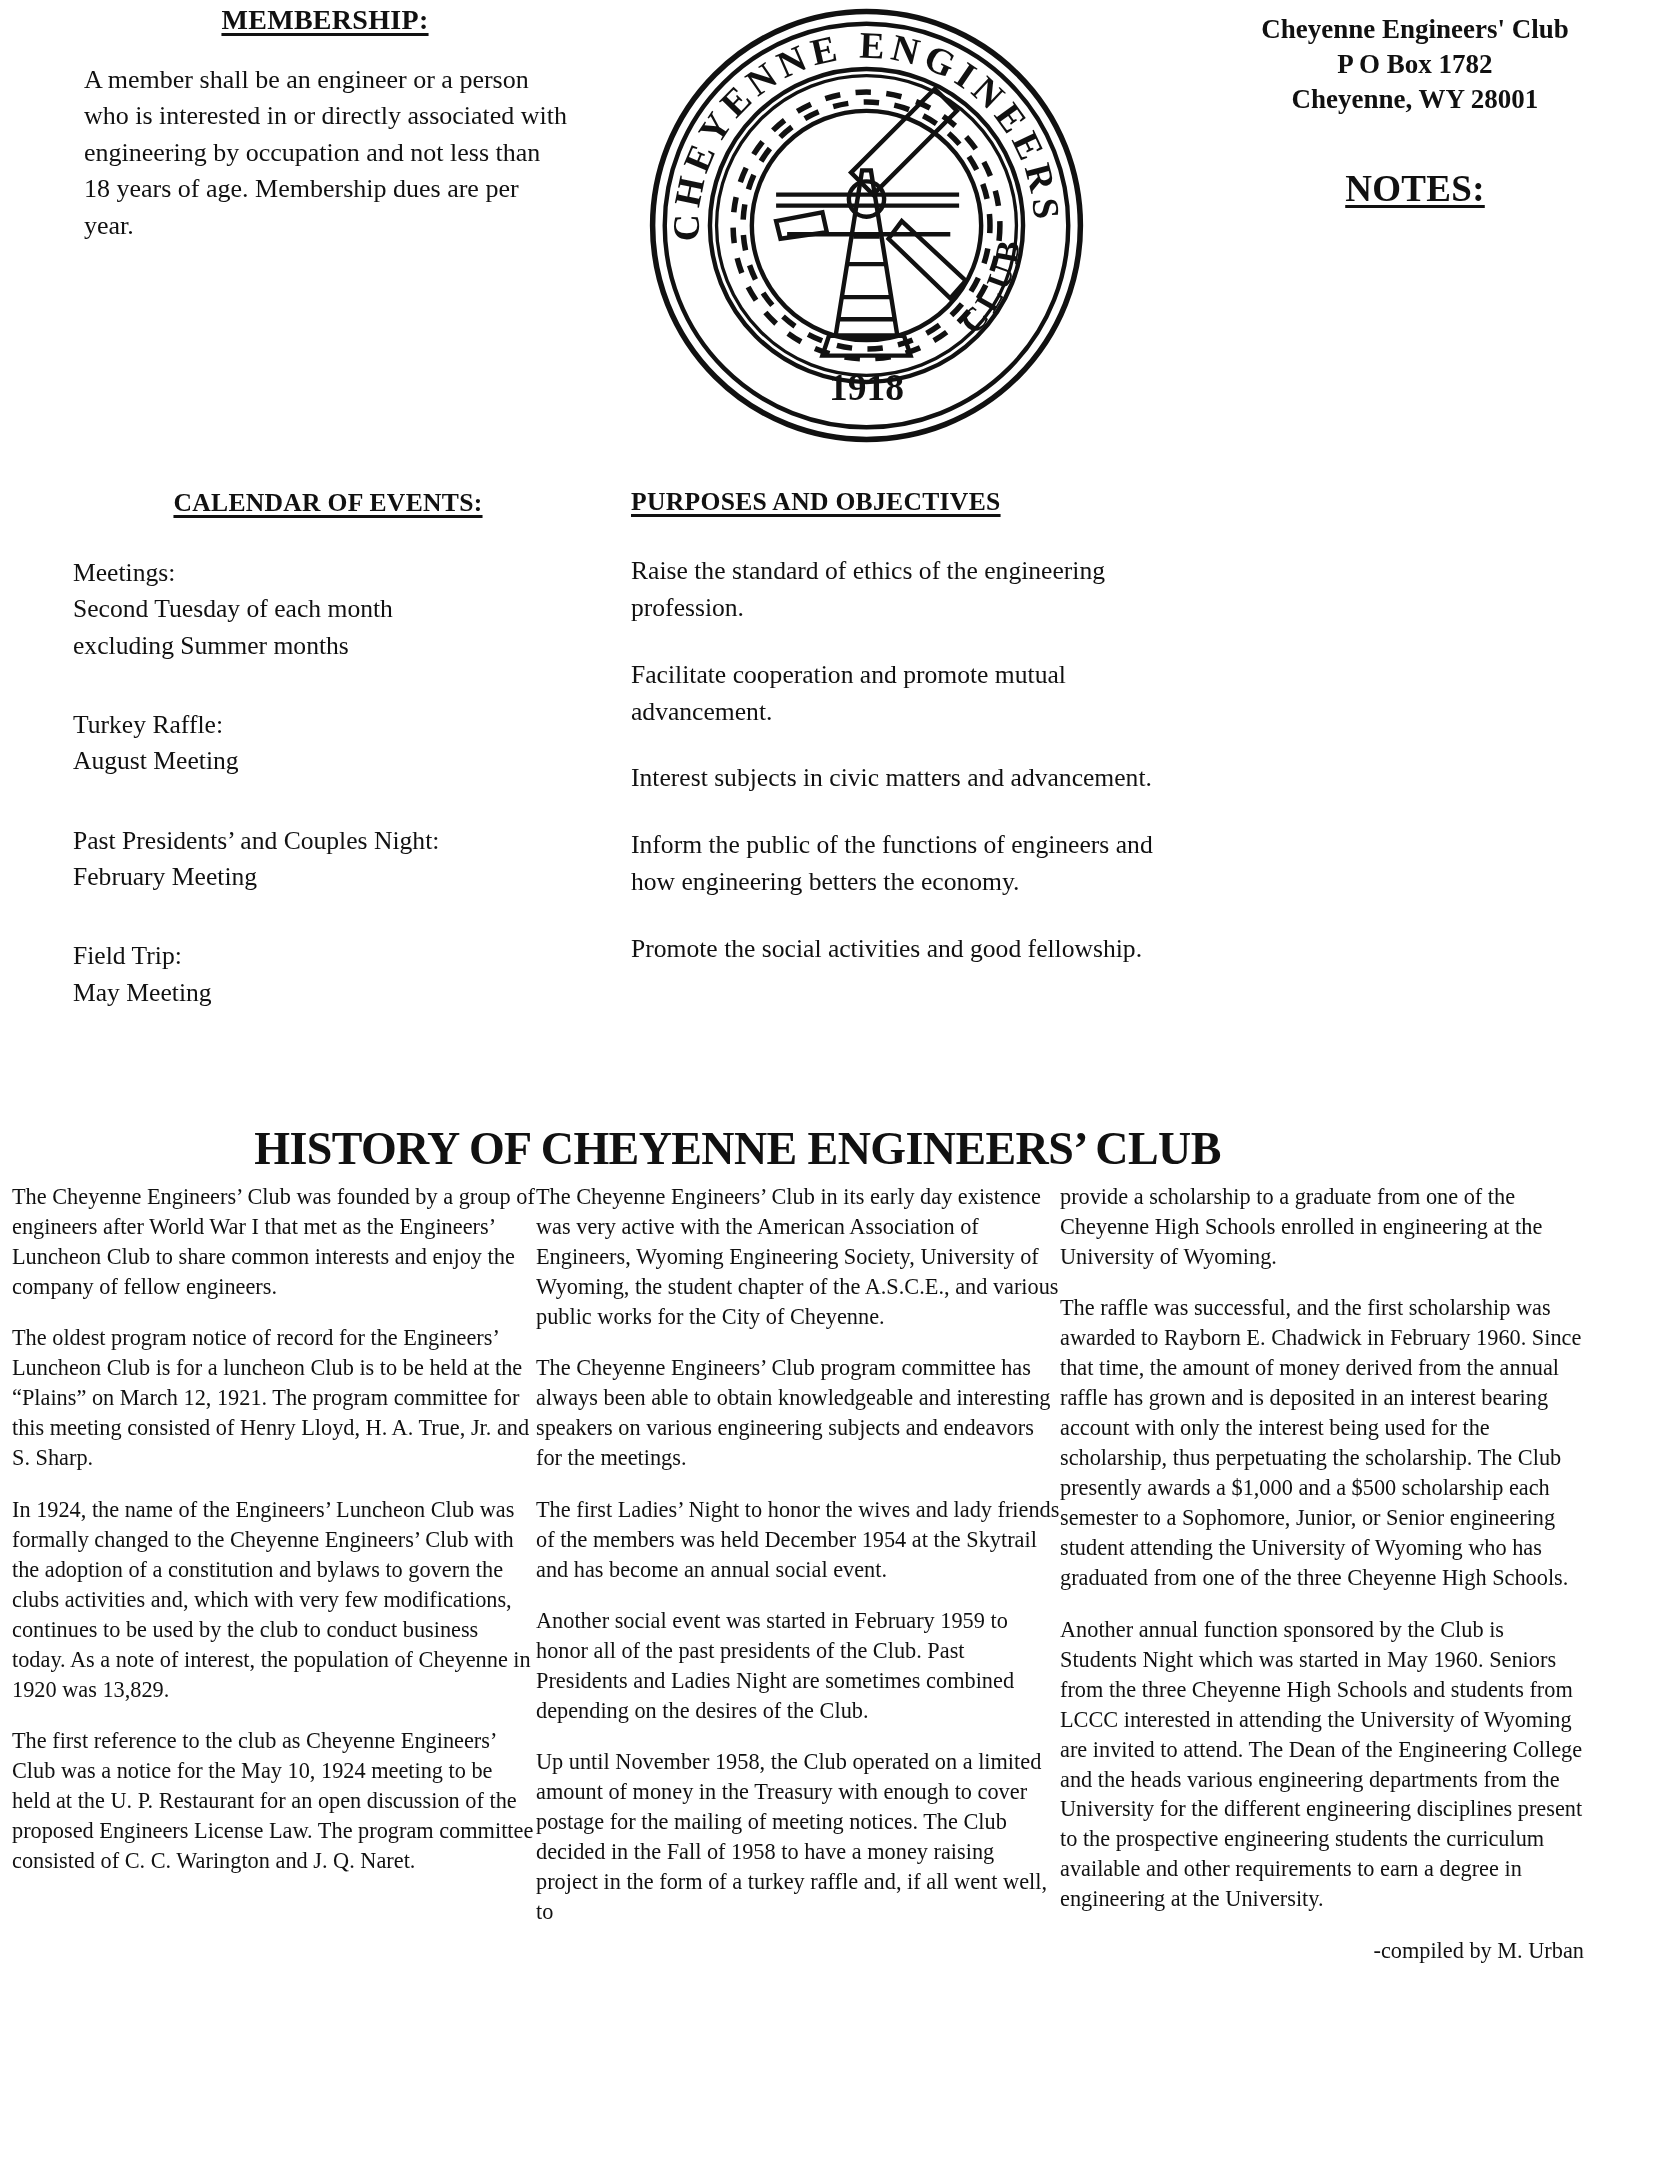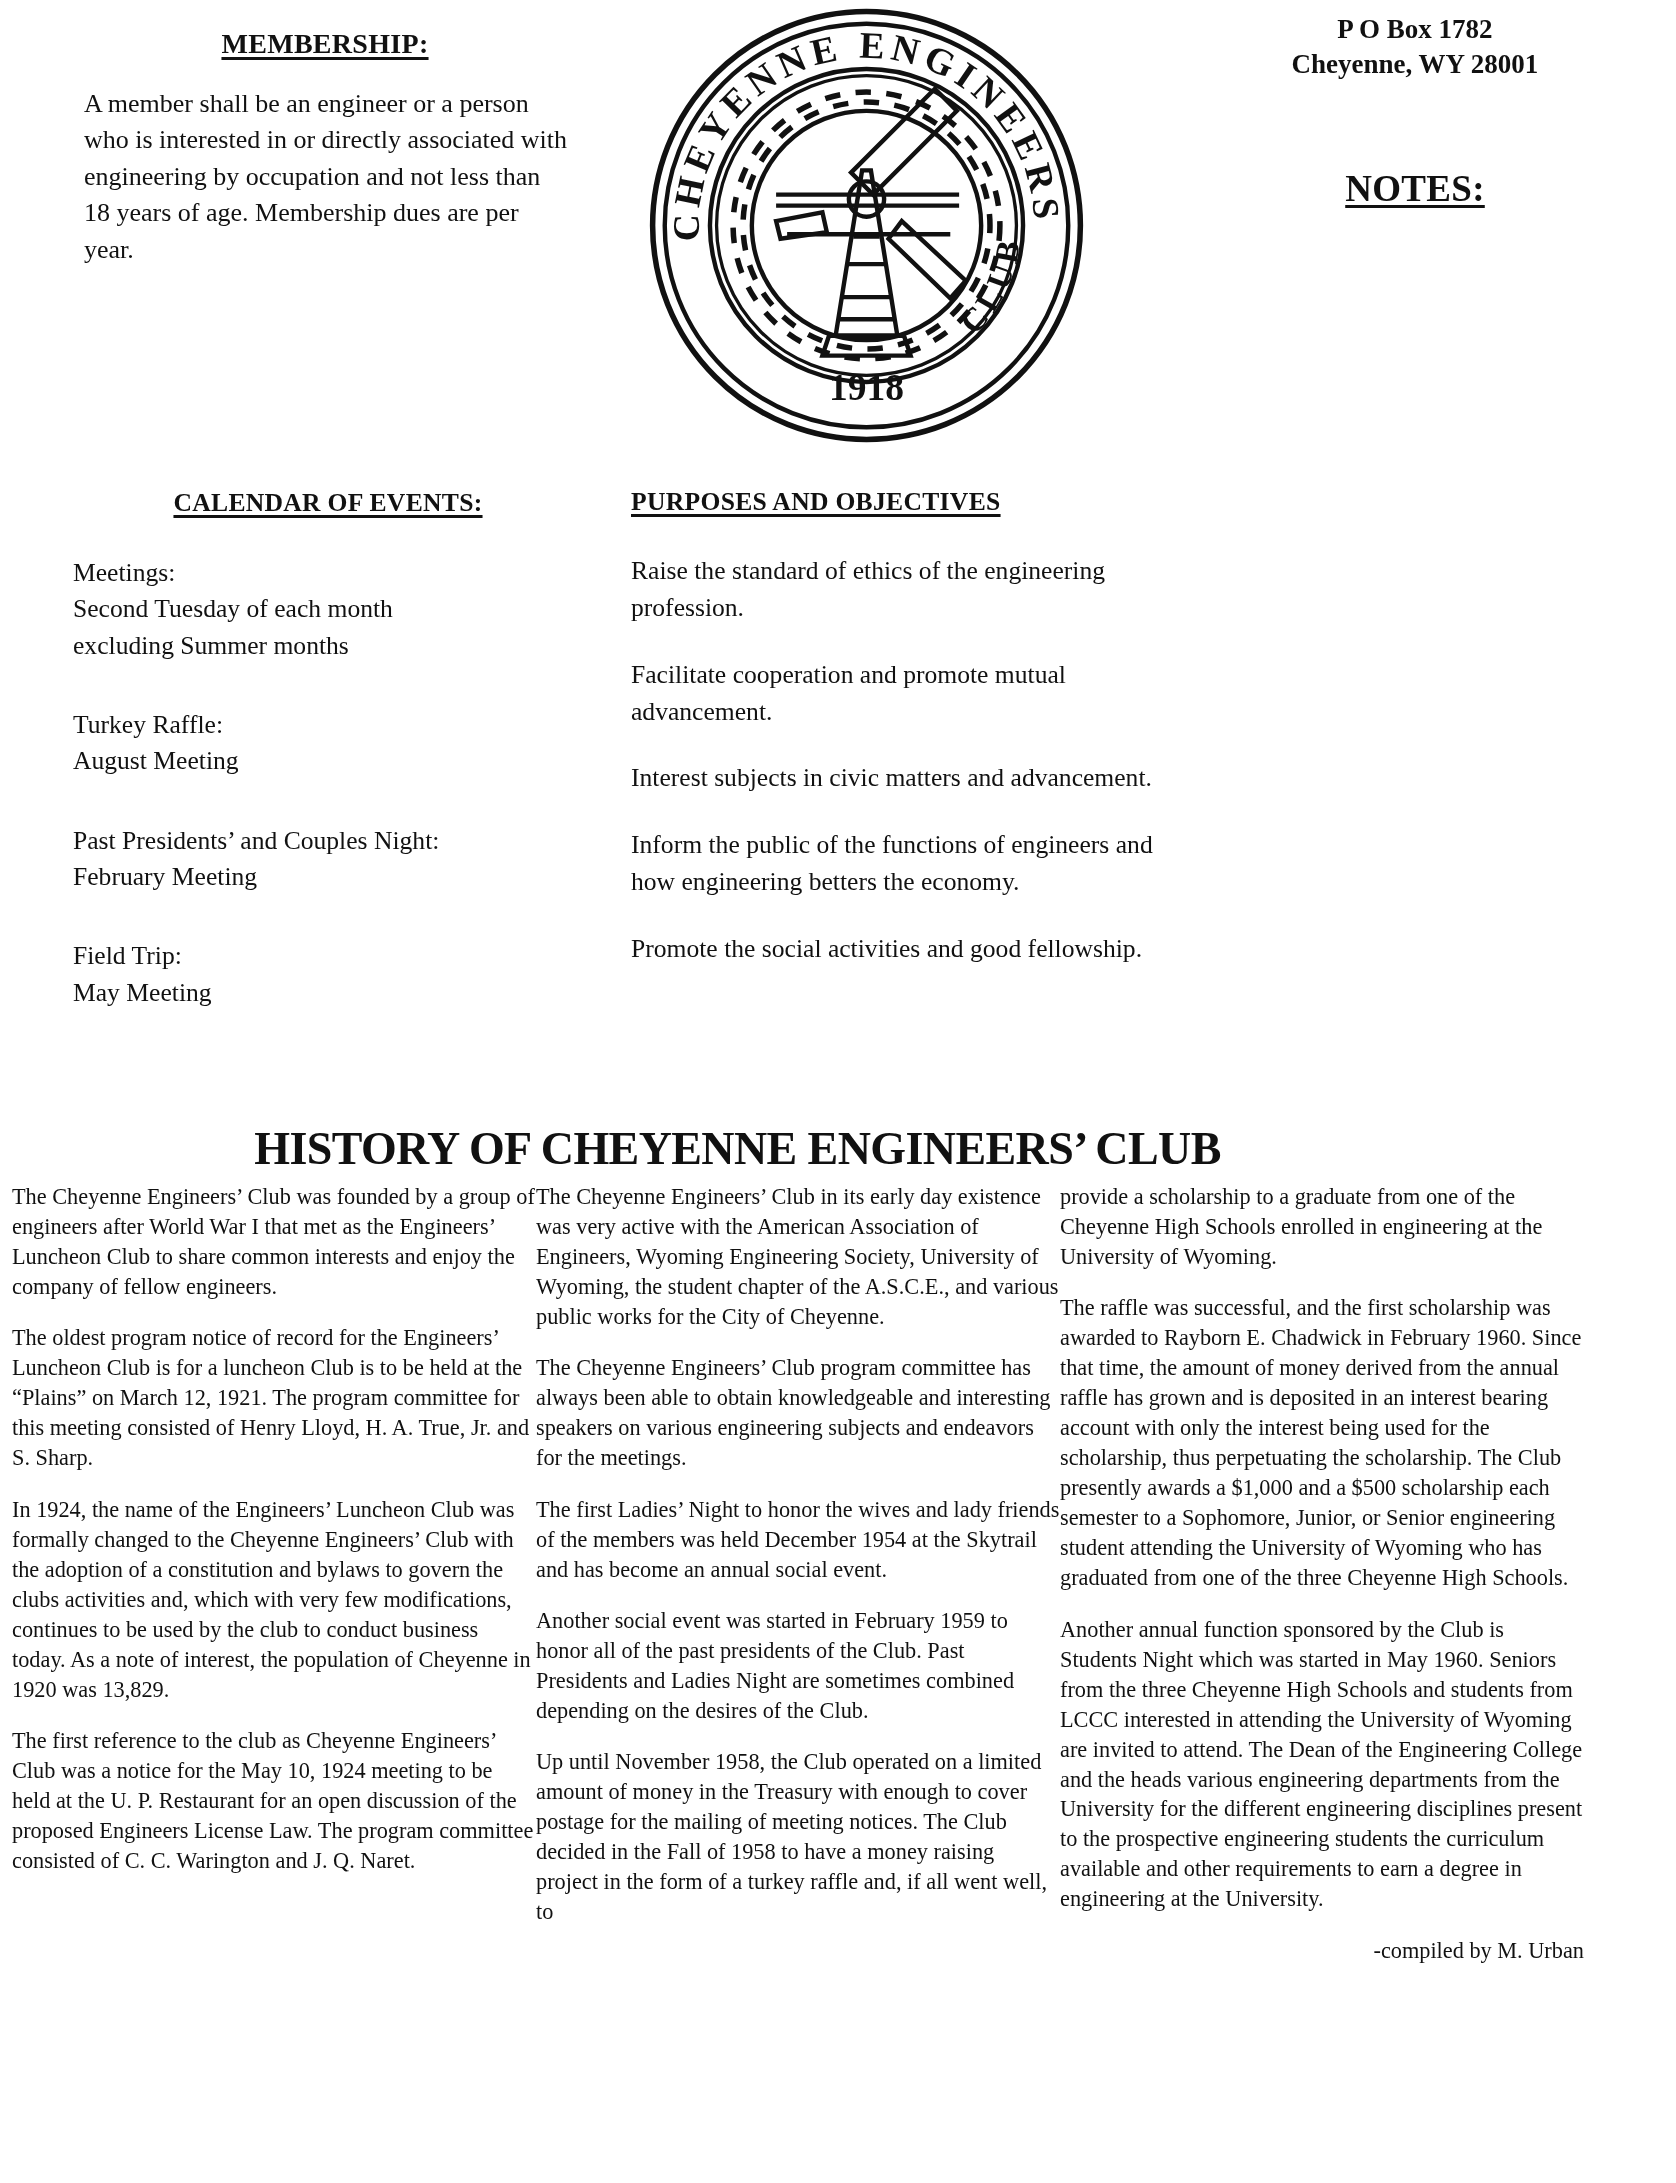--- a/index.html
+++ b/index.html
@@ -21,21 +21,21 @@
   .abs { position: absolute; }
   .hd {
     font-weight: bold;
     text-decoration: underline;
     text-underline-offset: 3.6px;
     text-decoration-thickness: 3px;
     letter-spacing: 0.3px;
   }
 
   
-  #membership-section { left: 60px; top: 28px; width: 512px; }
+  #membership-section { left: 60px; top: 4px; width: 512px; }
   #membership-heading {
     font-size: 28px;
     text-align: center;
     margin: 0 0 26px 0;
     padding-left: 18px;
   }
   #membership-body {
     font-size: 26px;
     line-height: 1.40;
     padding-left: 24px;
@@ -171,20 +171,21 @@
       <path d="M232 196 L290 250 L276 266 L220 212 Z"></path>
 
       <path d="M166 300 H234 L240 318 H160 Z"></path>
 
       <circle cx="200" cy="176" r="16"></circle>
     </g>
   </svg>
 </div>
 
 <div class="abs" id="address-block">
+  <div>Cheyenne Engineers' Club</div>
   <div>P O Box 1782</div>
   <div>Cheyenne, WY 28001</div>
 </div>
 
 <div class="abs hd" id="notes-heading">NOTES:</div>
 
 <div class="abs" id="calendar-section">
   <div class="hd" id="calendar-heading">CALENDAR OF EVENTS:</div>
   <div class="cal-entry">Meetings:
 Second Tuesday of  each month

